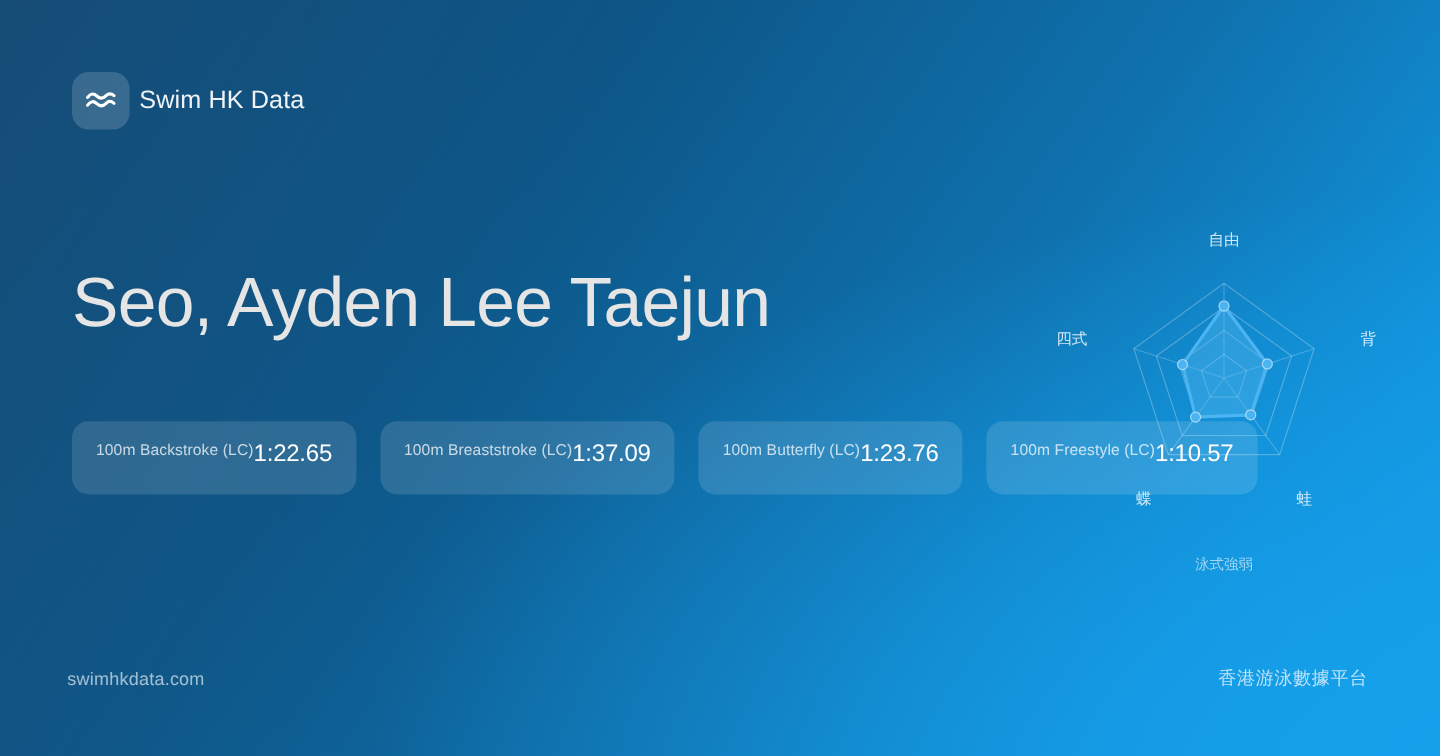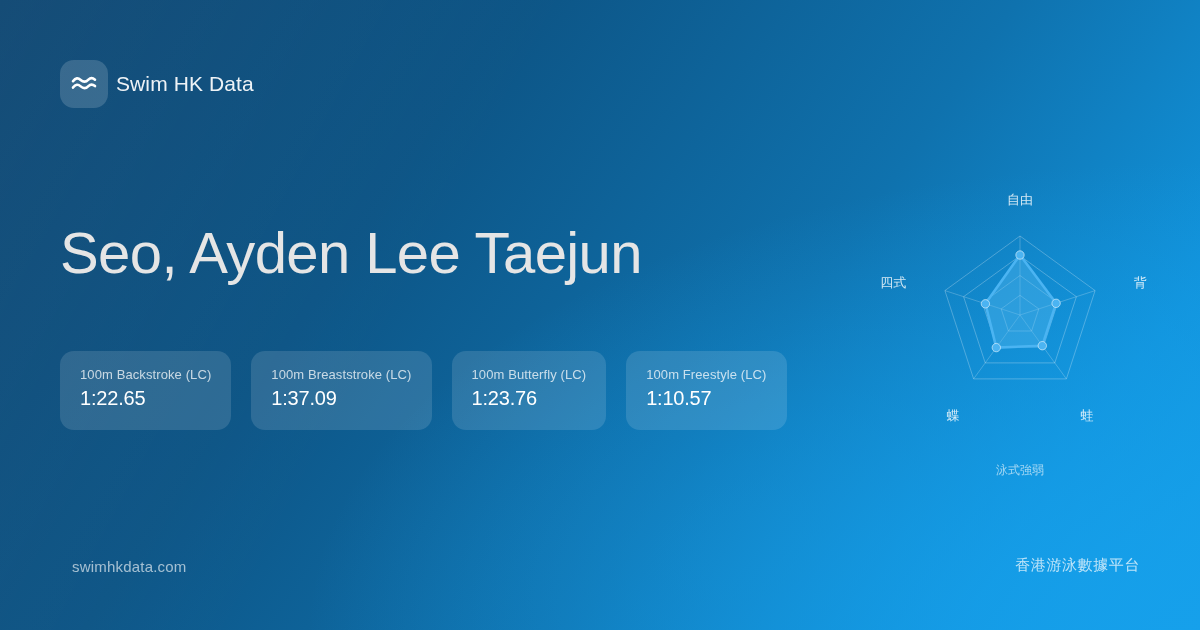--- a/index.html
+++ b/index.html
@@ -52,22 +52,22 @@
   
   .stats {
     position:absolute; left:60px; top:351px;
     display:flex; gap:20px; align-items:stretch;
   }
   .stat {
     border-radius:14px;
     background:rgba(255,255,255,0.13);
     padding:16px 20px 17px 20px;
     min-width:0;
-    display:flex; flex-direction:column; 
-    height:79px;
+    display:flex; flex-direction:row; 
+    height:61px;
   }
   .stat-label {
     font-size:13px; font-weight:400;
     color:rgba(255,255,255,0.74);
     white-space:nowrap; margin-bottom:5px; letter-spacing:0.1px;
   }
   .stat-value {
     font-size:20px; font-weight:400; color:#ffffff;
     white-space:nowrap; letter-spacing:-0.2px;
   }
@@ -81,21 +81,21 @@
     font-family:"Liberation Sans","DejaVu Sans",sans-serif;
   }
   .radar-caption {
     fill:rgba(255,255,255,0.60);
     font-size:12px;
     font-family:"Liberation Sans","DejaVu Sans",sans-serif;
   }
 
   
   .footer-left {
-    position:absolute; left:72px; bottom:55px;
+    position:absolute; left:56px; bottom:55px;
     font-size:15px; color:rgba(255,255,255,0.62); letter-spacing:0.2px;
   }
   .footer-right {
     position:absolute; right:60px; bottom:55px;
     font-size:15px; color:rgba(255,255,255,0.72); letter-spacing:0.6px;text-align:center;
   }
 </style>
 </head>
 <body>
 

